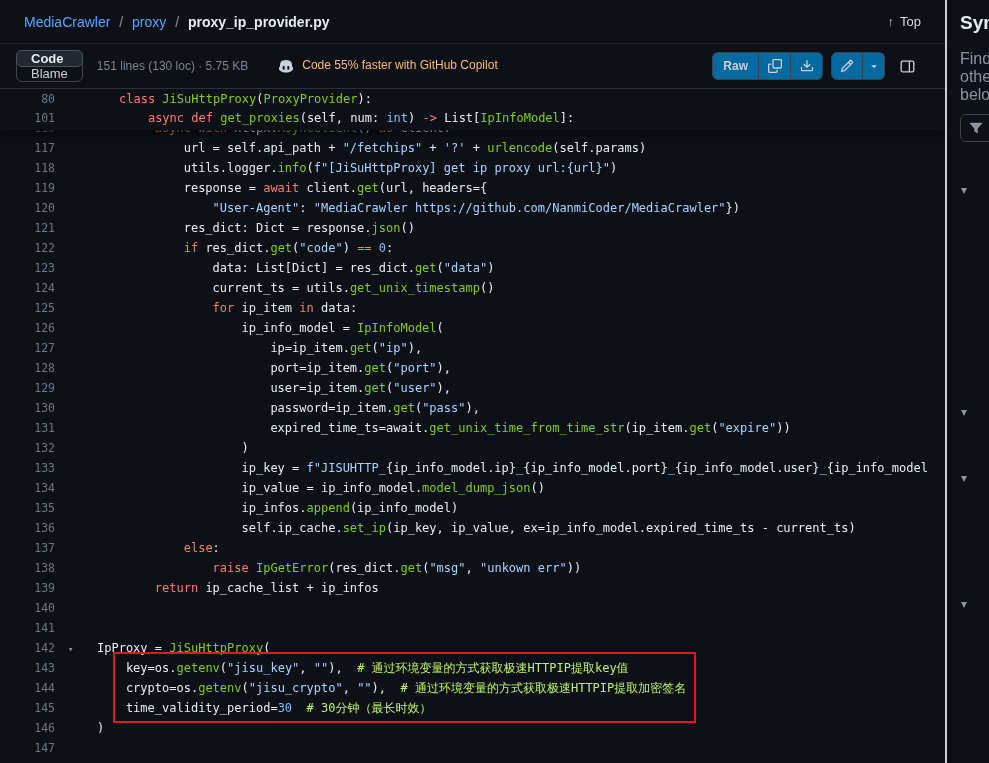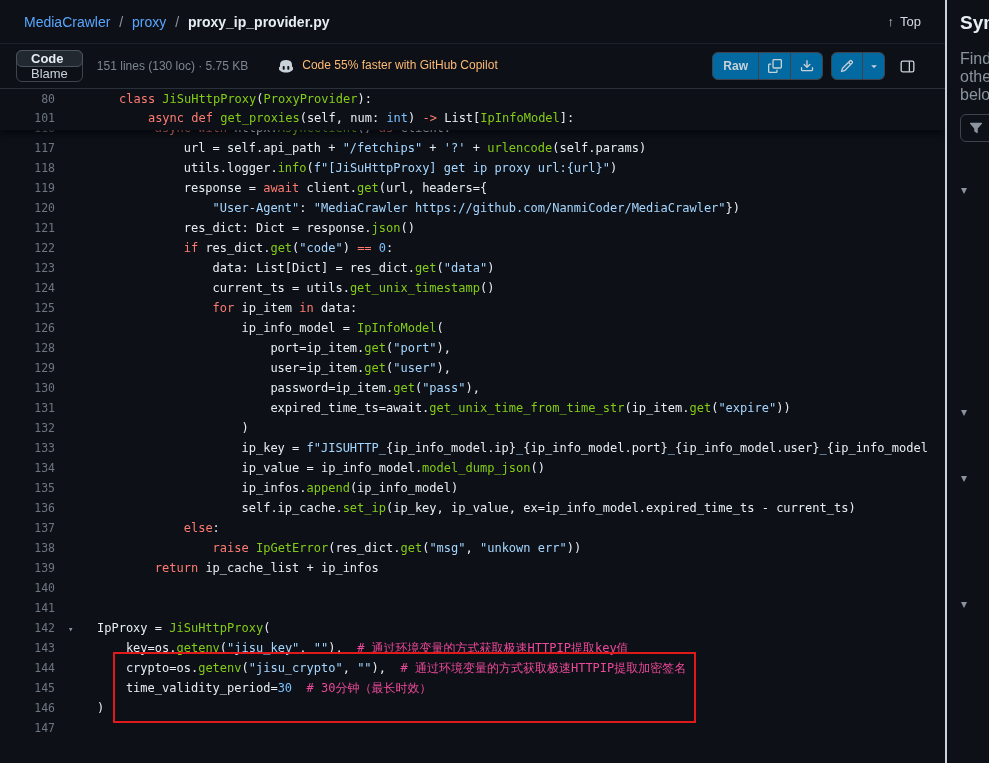--- a/index.html
+++ b/index.html
@@ -37,21 +37,21 @@
   
   .code-area{position:relative;height:673px;overflow:hidden;background:#0d1117;font-family:"DejaVu Sans Mono","Liberation Mono",monospace;font-size:12px;}
   .lines-block{padding-top:29px;}
   .code-line{height:20px;line-height:20px;display:flex;white-space:pre;}
   .ln{width:55px;flex:none;text-align:right;color:#6e7681;cursor:pointer;font-size:11.5px;}
   .gut{width:42px;flex:none;color:#8b949e;}
   .collapse-chevron{margin-left:13px;font-size:9px;color:#8b949e;cursor:pointer;}
   .src{flex:1;overflow:hidden;color:#e6edf3;}
   .sticky-block{position:absolute;top:0;left:0;right:0;z-index:3;background:#0d1117;padding:1px 0 2px 0;box-shadow:0 4px 7px rgba(1,4,9,0.65);}
   .sticky-block .code-line{height:19px;line-height:19px;gap:11px;}
-  .t-k{color:#ff7b72}.t-e{color:#84cc16}.t-s{color:#a5d6ff}.t-c{color:#79c0ff}.t-m{color:#ec4899}.t-p{color:#e6edf3}
+  .t-k{color:#ff7b72}.t-e{color:#84cc16}.t-s{color:#a5d6ff}.t-c{color:#79c0ff}.t-m{color:#bef264}.t-p{color:#e6edf3}
 
   .annotation-box{position:absolute;left:113px;top:563px;width:583px;height:71px;border:2px solid #e01a1a;z-index:4;pointer-events:none;}
 
   
   .symbols-panel{position:absolute;left:945px;top:0;width:44px;height:763px;background:#0d1117;border-left:2px solid #c9d1d9;overflow:hidden;padding:12px 0 0 13px;}
   .sym-title{font-size:19px;font-weight:600;color:#e6edf3;}
   .sym-desc{margin-top:16px;font-size:16px;color:#8b949e;line-height:18px;white-space:nowrap;}
   .filter-box{margin-top:10px;width:62px;height:28px;border:1px solid #3d444d;border-radius:6px;display:flex;align-items:center;padding-left:8px;color:#8b949e;background:#0d1117;cursor:text;}
   .panel-chevron{position:absolute;left:14px;color:#8b949e;font-size:12px;cursor:pointer;line-height:12px;}
 </style>
@@ -130,20 +130,21 @@
           <div class="code-line"><span class="ln">117</span><span class="gut"></span><span class="src"><span class="t-p">            url = self.api_path + </span><span class="t-s">"/fetchips"</span><span class="t-p"> + </span><span class="t-s">'?'</span><span class="t-p"> + </span><span class="t-e">urlencode</span><span class="t-p">(self.params)</span></span></div>
           <div class="code-line"><span class="ln">118</span><span class="gut"></span><span class="src"><span class="t-p">            utils.logger.</span><span class="t-e">info</span><span class="t-p">(</span><span class="t-s">f"[JiSuHttpProxy] get ip proxy url:{url}"</span><span class="t-p">)</span></span></div>
           <div class="code-line"><span class="ln">119</span><span class="gut"></span><span class="src"><span class="t-p">            response = </span><span class="t-k">await</span><span class="t-p"> client.</span><span class="t-e">get</span><span class="t-p">(url, headers={</span></span></div>
           <div class="code-line"><span class="ln">120</span><span class="gut"></span><span class="src"><span class="t-p">                </span><span class="t-s">"User-Agent"</span><span class="t-p">: </span><span class="t-s">"MediaCrawler https://github.com/NanmiCoder/MediaCrawler"</span><span class="t-p">})</span></span></div>
           <div class="code-line"><span class="ln">121</span><span class="gut"></span><span class="src"><span class="t-p">            res_dict: Dict = response.</span><span class="t-e">json</span><span class="t-p">()</span></span></div>
           <div class="code-line"><span class="ln">122</span><span class="gut"></span><span class="src"><span class="t-p">            </span><span class="t-k">if</span><span class="t-p"> res_dict.</span><span class="t-e">get</span><span class="t-p">(</span><span class="t-s">"code"</span><span class="t-p">) </span><span class="t-k">==</span><span class="t-p"> </span><span class="t-c">0</span><span class="t-p">:</span></span></div>
           <div class="code-line"><span class="ln">123</span><span class="gut"></span><span class="src"><span class="t-p">                data: List[Dict] = res_dict.</span><span class="t-e">get</span><span class="t-p">(</span><span class="t-s">"data"</span><span class="t-p">)</span></span></div>
           <div class="code-line"><span class="ln">124</span><span class="gut"></span><span class="src"><span class="t-p">                current_ts = utils.</span><span class="t-e">get_unix_timestamp</span><span class="t-p">()</span></span></div>
           <div class="code-line"><span class="ln">125</span><span class="gut"></span><span class="src"><span class="t-p">                </span><span class="t-k">for</span><span class="t-p"> ip_item </span><span class="t-k">in</span><span class="t-p"> data:</span></span></div>
           <div class="code-line"><span class="ln">126</span><span class="gut"></span><span class="src"><span class="t-p">                    ip_info_model = </span><span class="t-e">IpInfoModel</span><span class="t-p">(</span></span></div>
+          <div class="code-line"><span class="ln">127</span><span class="gut"></span><span class="src"><span class="t-p">                        ip=ip_item.</span><span class="t-e">get</span><span class="t-p">(</span><span class="t-s">"ip"</span><span class="t-p">),</span></span></div>
           <div class="code-line"><span class="ln">128</span><span class="gut"></span><span class="src"><span class="t-p">                        port=ip_item.</span><span class="t-e">get</span><span class="t-p">(</span><span class="t-s">"port"</span><span class="t-p">),</span></span></div>
           <div class="code-line"><span class="ln">129</span><span class="gut"></span><span class="src"><span class="t-p">                        user=ip_item.</span><span class="t-e">get</span><span class="t-p">(</span><span class="t-s">"user"</span><span class="t-p">),</span></span></div>
           <div class="code-line"><span class="ln">130</span><span class="gut"></span><span class="src"><span class="t-p">                        password=ip_item.</span><span class="t-e">get</span><span class="t-p">(</span><span class="t-s">"pass"</span><span class="t-p">),</span></span></div>
           <div class="code-line"><span class="ln">131</span><span class="gut"></span><span class="src"><span class="t-p">                        expired_time_ts=await.</span><span class="t-e">get_unix_time_from_time_str</span><span class="t-p">(ip_item.</span><span class="t-e">get</span><span class="t-p">(</span><span class="t-s">"expire"</span><span class="t-p">))</span></span></div>
           <div class="code-line"><span class="ln">132</span><span class="gut"></span><span class="src"><span class="t-p">                    )</span></span></div>
           <div class="code-line"><span class="ln">133</span><span class="gut"></span><span class="src"><span class="t-p">                    ip_key = </span><span class="t-s">f"JISUHTTP_</span><span class="t-p">{ip_info_model.ip}</span><span class="t-s">_</span><span class="t-p">{ip_info_model.port}</span><span class="t-s">_</span><span class="t-p">{ip_info_model.user}</span><span class="t-s">_</span><span class="t-p">{ip_info_model</span></span></div>
           <div class="code-line"><span class="ln">134</span><span class="gut"></span><span class="src"><span class="t-p">                    ip_value = ip_info_model.</span><span class="t-e">model_dump_json</span><span class="t-p">()</span></span></div>
           <div class="code-line"><span class="ln">135</span><span class="gut"></span><span class="src"><span class="t-p">                    ip_infos.</span><span class="t-e">append</span><span class="t-p">(ip_info_model)</span></span></div>
           <div class="code-line"><span class="ln">136</span><span class="gut"></span><span class="src"><span class="t-p">                    self.ip_cache.</span><span class="t-e">set_ip</span><span class="t-p">(ip_key, ip_value, ex=ip_info_model.expired_time_ts - current_ts)</span></span></div>
           <div class="code-line"><span class="ln">137</span><span class="gut"></span><span class="src"><span class="t-p">            </span><span class="t-k">else</span><span class="t-p">:</span></span></div>

